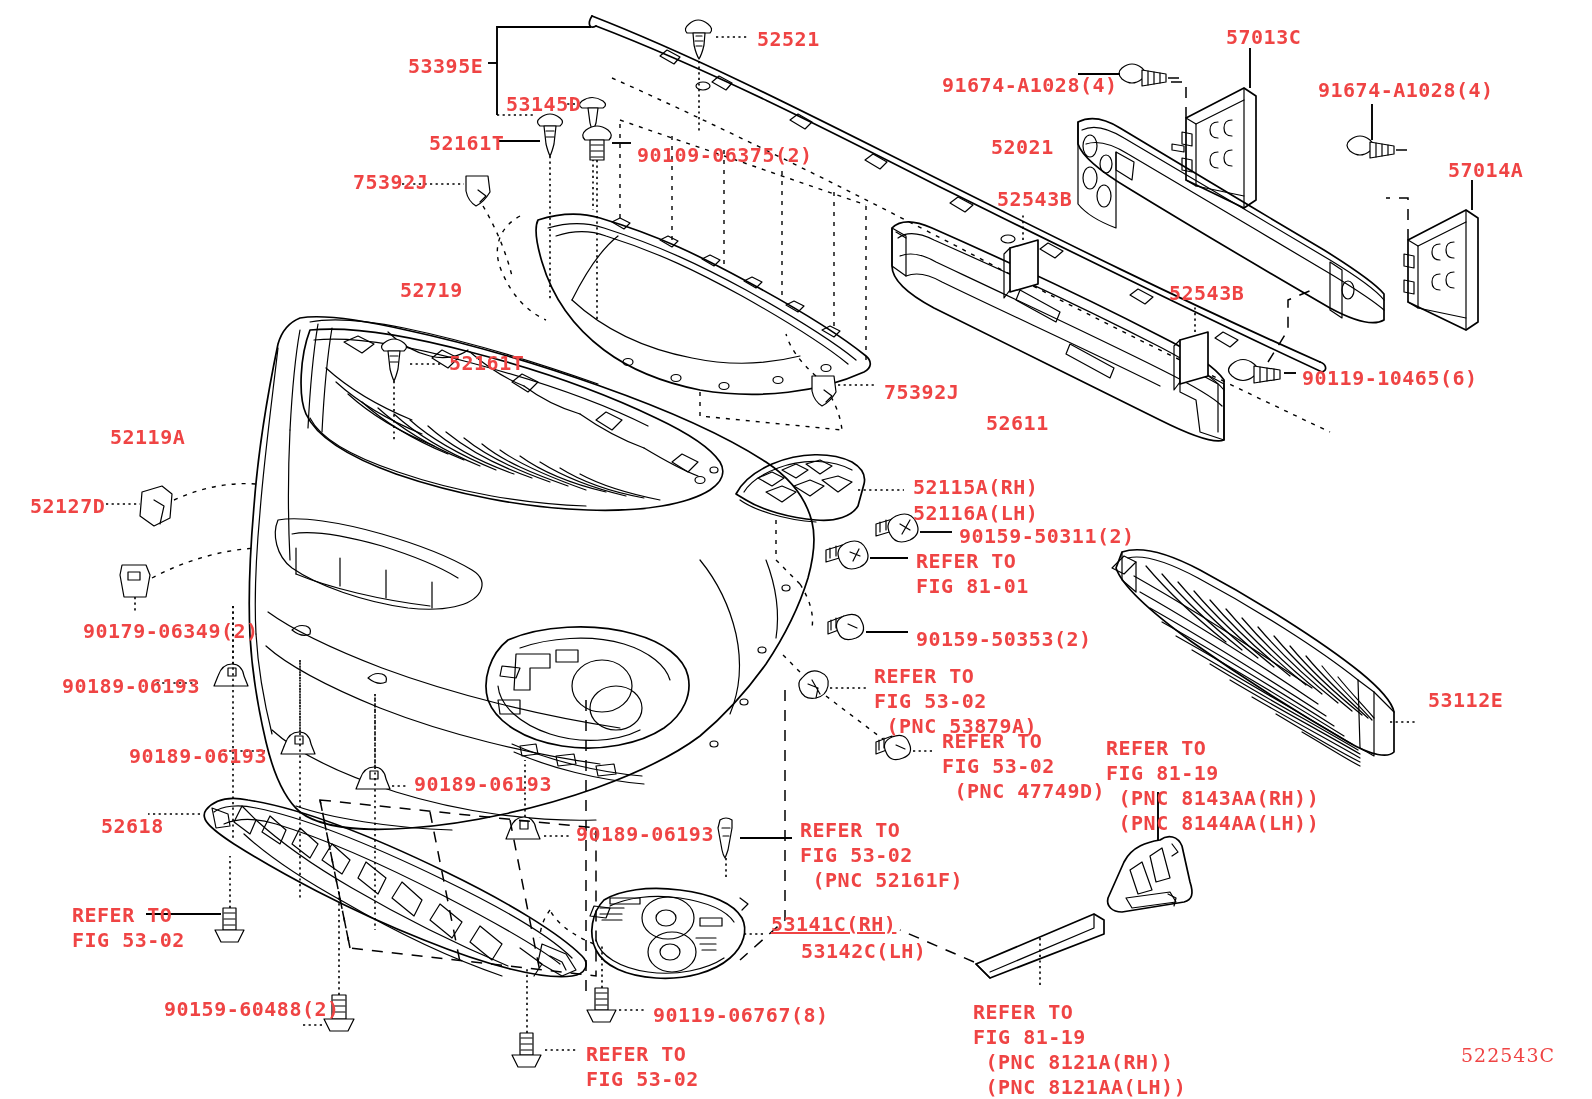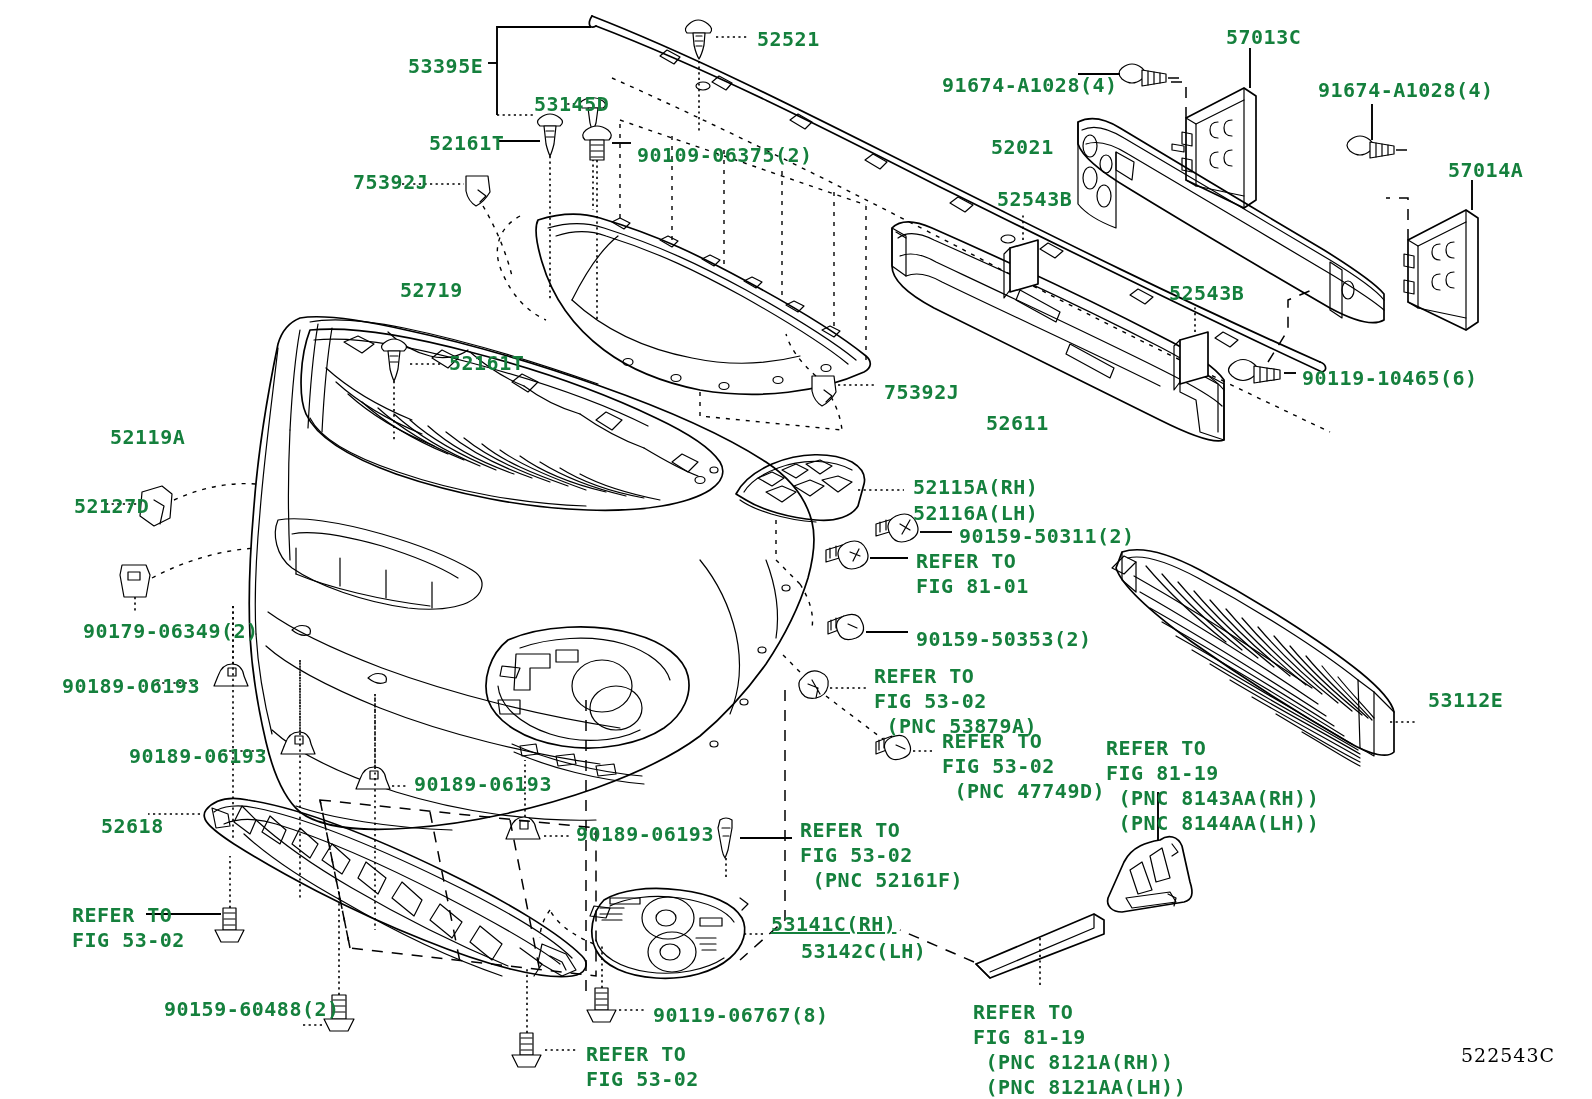--- a/index.html
+++ b/index.html
@@ -10,30 +10,30 @@
     background:#ffffff;
     overflow:hidden;
     font-family:"DejaVu Sans Mono","Liberation Mono",monospace;
   }
   #art{position:absolute;left:0;top:0;width:1592px;height:1099px;}
   .lbl{
     position:absolute;
     font-family:"DejaVu Sans Mono","Liberation Mono",monospace;
     font-size:20px;
     font-weight:bold;
-    color:#15803d;
+    color:#ef4444;
     letter-spacing:0.5px;
     white-space:pre;
     line-height:25px;
   }
   .figno{
     position:absolute;
     font-family:"DejaVu Serif","Liberation Serif",serif;
     font-size:19px;
-    color:#000000;
+    color:#ef4444;
     letter-spacing:1px;
   }
 </style>
 </head>
 <body>
 
 <div id="sheet">
 
   <svg id="art" viewBox="0 0 1592 1099" xmlns="http://www.w3.org/2000/svg">
     <defs>
@@ -656,28 +656,28 @@
       <path class="t" d="M976 964 L990 978"></path>
       <path class="t" d="M1094 914 L1094 928 L990 972"></path>
       <path class="ld" d="M1040 938 L1040 985"></path>
       <path class="d" d="M974 962 L900 930"></path>
     </g>
   </svg>
 
   <div id="labels-layer">
       <div class="lbl" style="left: 408px; top: 54px;">53395E</div>
       <div class="lbl" style="left: 757px; top: 27px;">52521</div>
-      <div class="lbl" style="left: 506px; top: 92px; margin-left: 28px;">53145D</div>
+      <div class="lbl" style="left: 506px; top: 92px;">53145D</div>
       <div class="lbl" style="left: 429px; top: 131px;">52161T</div>
       <div class="lbl" style="left: 637px; top: 143px;">90109-06375(2)</div>
       <div class="lbl" style="left: 353px; top: 170px;">75392J</div>
       <div class="lbl" style="left: 400px; top: 278px;">52719</div>
       <div class="lbl" style="left: 449px; top: 351px;">52161T</div>
       <div class="lbl" style="left: 110px; top: 425px;">52119A</div>
-      <div class="lbl" style="left: 30px; top: 494px; margin-left: 44px;">52127D</div>
+      <div class="lbl" style="left: 30px; top: 494px;">52127D</div>
       <div class="lbl" style="left: 884px; top: 380px;">75392J</div>
       <div class="lbl" style="left: 83px; top: 619px;">90179-06349(2)</div>
       <div class="lbl" style="left: 62px; top: 674px;">90189-06193</div>
       <div class="lbl" style="left: 129px; top: 744px;">90189-06193</div>
       <div class="lbl" style="left: 414px; top: 772px;">90189-06193</div>
       <div class="lbl" style="left: 576px; top: 822px;">90189-06193</div>
       <div class="lbl" style="left: 101px; top: 814px;">52618</div>
       <div class="lbl" style="left: 164px; top: 997px;">90159-60488(2)</div>
       <div class="lbl" style="left: 653px; top: 1003px;">90119-06767(8)</div>
       <div class="lbl" style="left: 771px; top: 912px; text-decoration: underline;">53141C(RH)</div>

